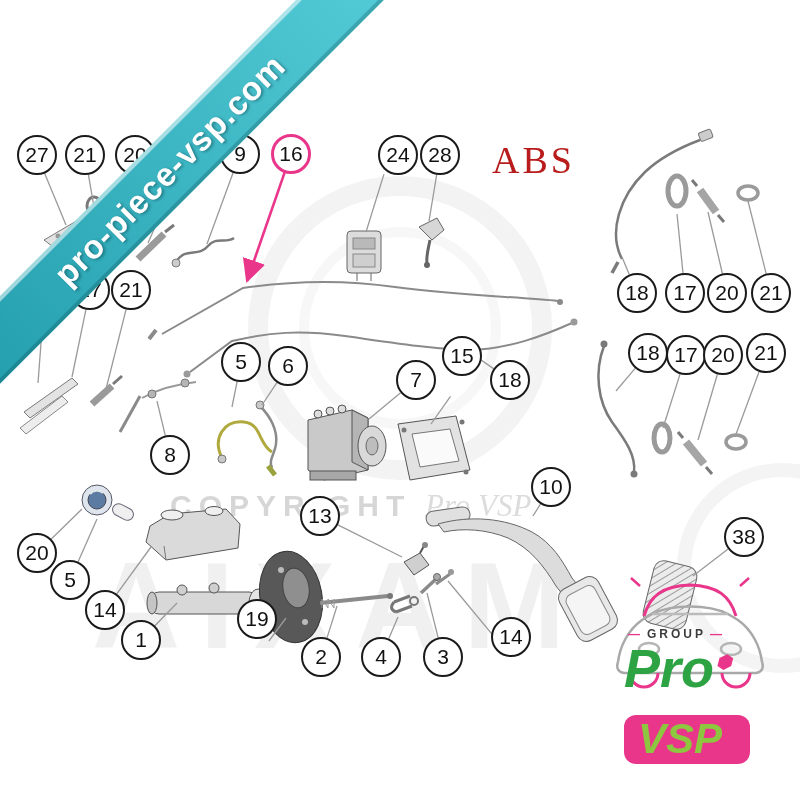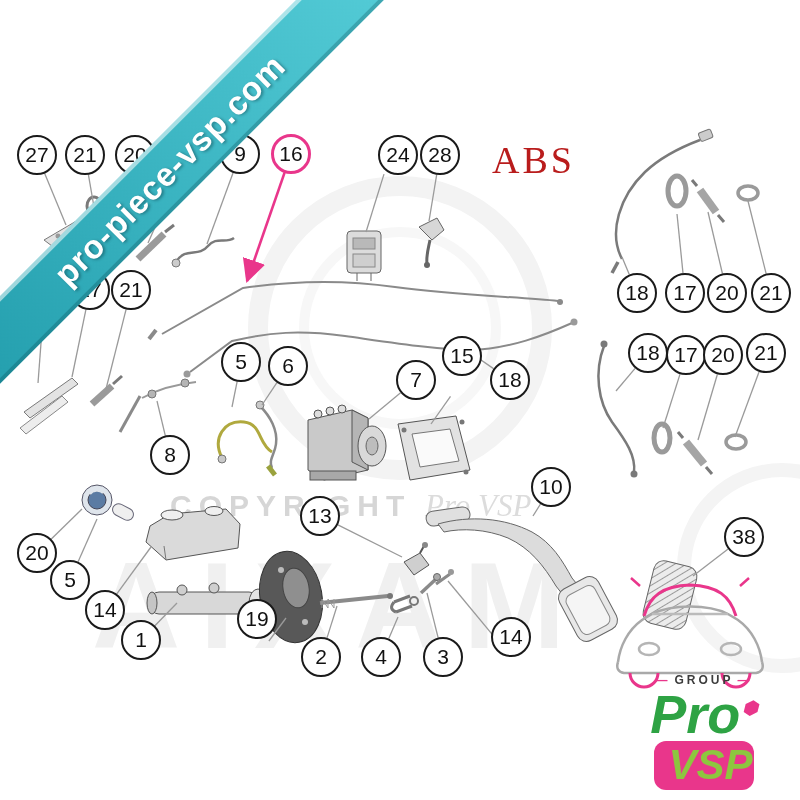--- a/index.html
+++ b/index.html
@@ -35,28 +35,28 @@
     border-radius:50%; background:#fff; border:2.4px solid #1a1a1a;
     display:flex; align-items:center; justify-content:center;
     font-size:21px; color:#111; z-index:20;
   }
   .callout.highlight { border-color:var(--pink,#e9368b); border-width:3.4px; }
 
   .leader { stroke:#9a9a9a; stroke-width:1.3; }
   .leader.pink { stroke:var(--pink,#e9368b); stroke-width:2.6; }
 
   
-  .logo { position:absolute; right:16px; bottom:10px; width:160px; text-align:center; z-index:25; }
+  .logo { position:absolute; right:16px; bottom:36px; width:160px; z-index:25; }
   .logo-group { font-size:12px; font-weight:bold; letter-spacing:3px; color:#3c3c3c; }
   .logo-group .dash { color:var(--pink,#e9368b); margin:0 4px; font-weight:bold; }
   .logo-pro { font-style:italic; font-weight:900; font-size:54px; line-height:1.0; color:var(--green,#2ea344); }
   .logo-pro .gear { color:var(--pink,#e9368b); font-size:18px; vertical-align:super; margin-left:2px; }
   .logo-vsp { display:inline-block; background:var(--pink,#e9368b); color:var(--green-light,#8dc63f);
     font-style:italic; font-weight:900; font-size:42px; line-height:1.12;
-    padding:0 1px 2px 14px; border-radius:12px; margin-top:0; }
+    padding:0 28px 2px 14px; border-radius:12px; margin-top:20px; }
 </style>
 </head>
 <body>
 
 <div class="stage">
 
   <svg class="layer" viewBox="0 0 800 800">
     <defs>
       <marker id="arrow-pink" markerWidth="10" markerHeight="9" refX="8.2" refY="4.5" orient="auto">
         <path d="M0,0 L9,4.5 L0,9 Z" style="fill:var(--pink,#e9368b)"></path>

